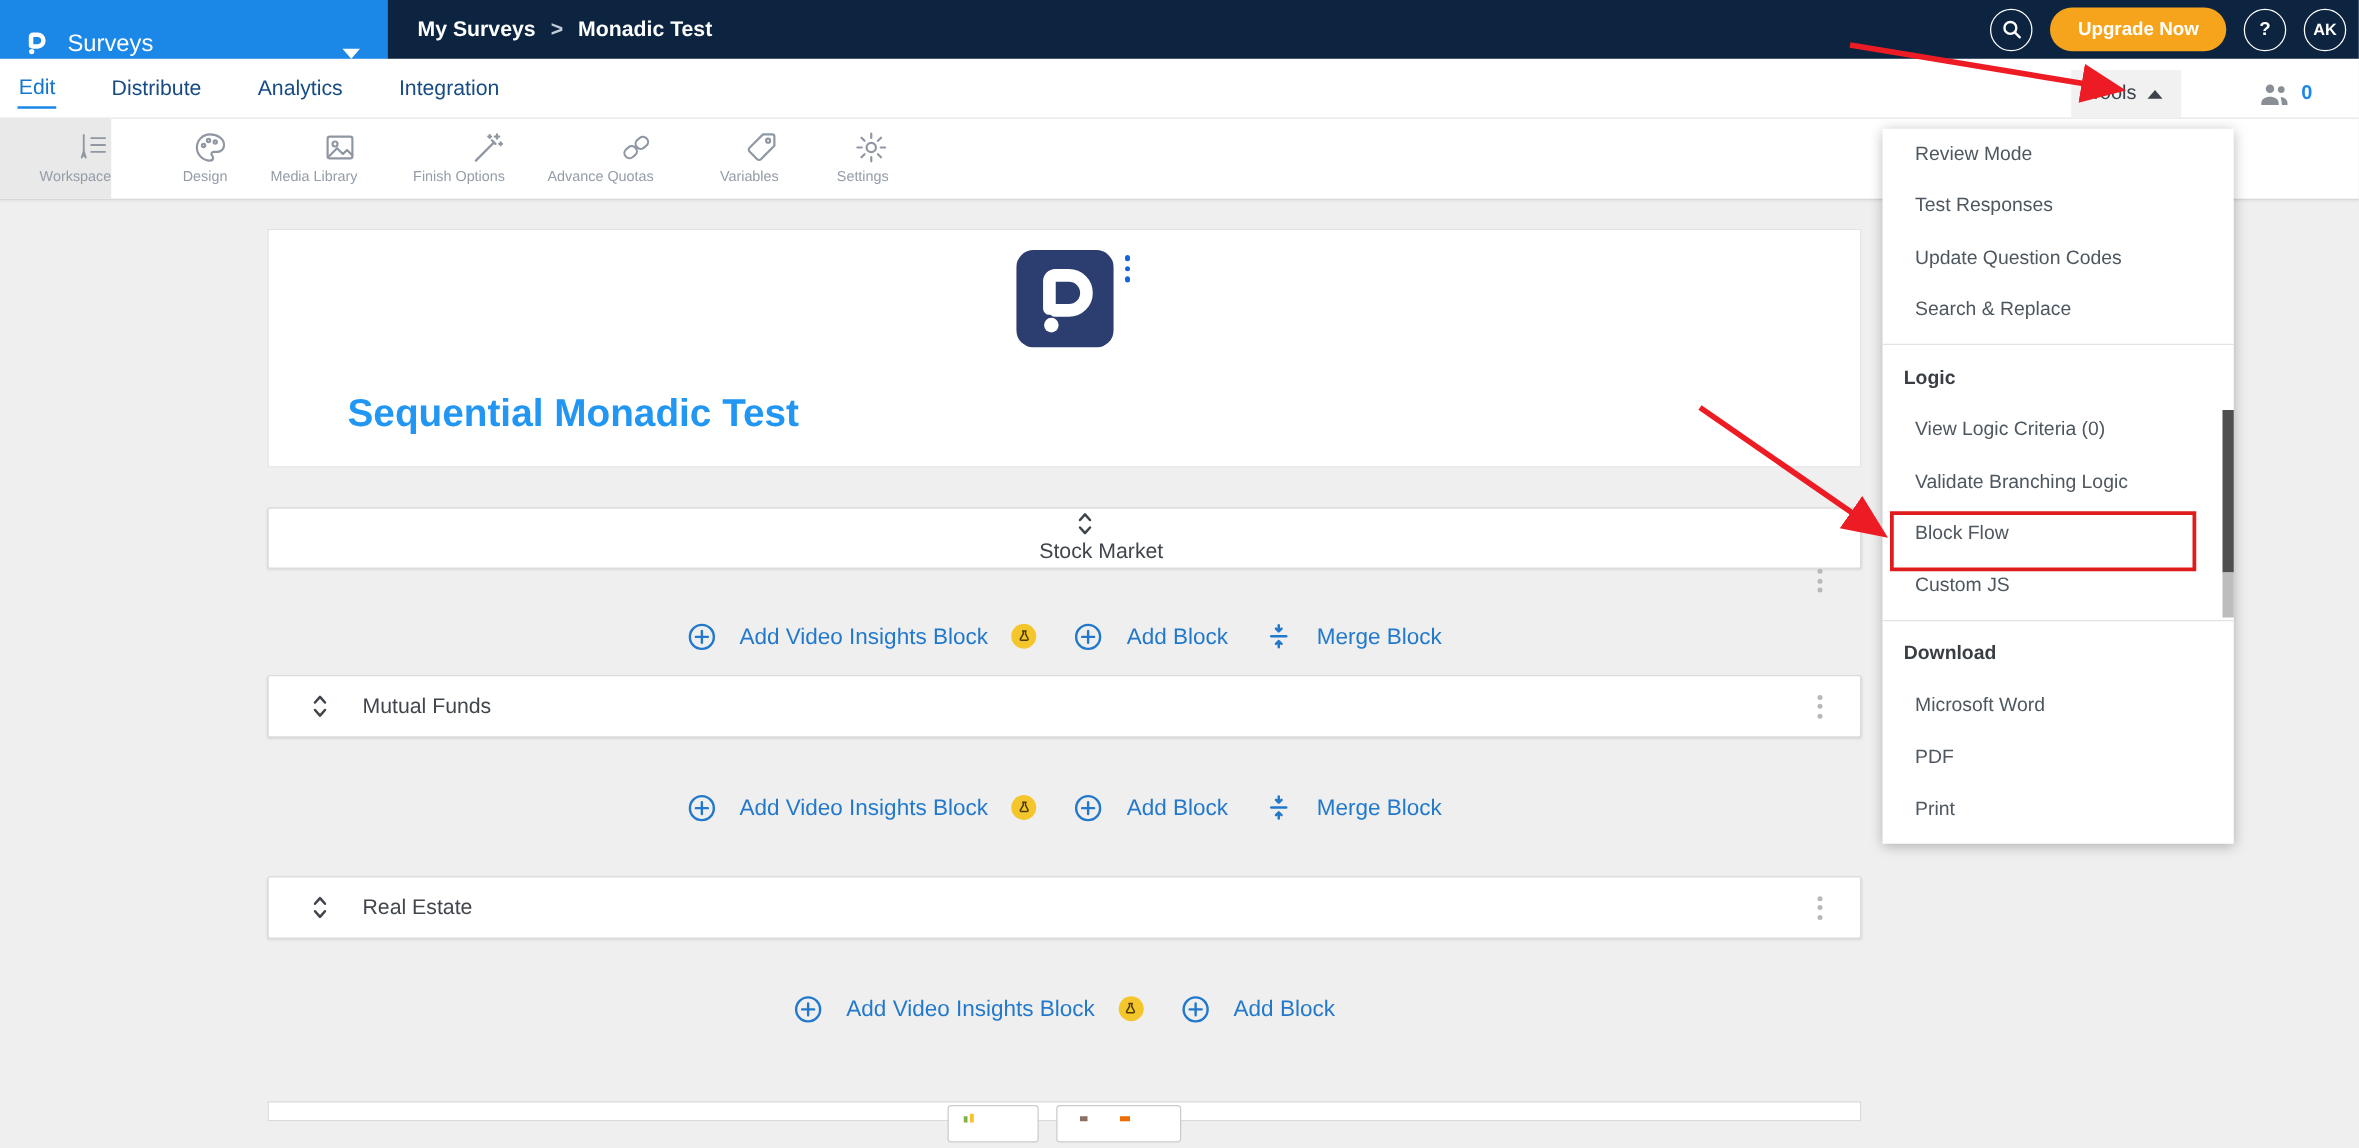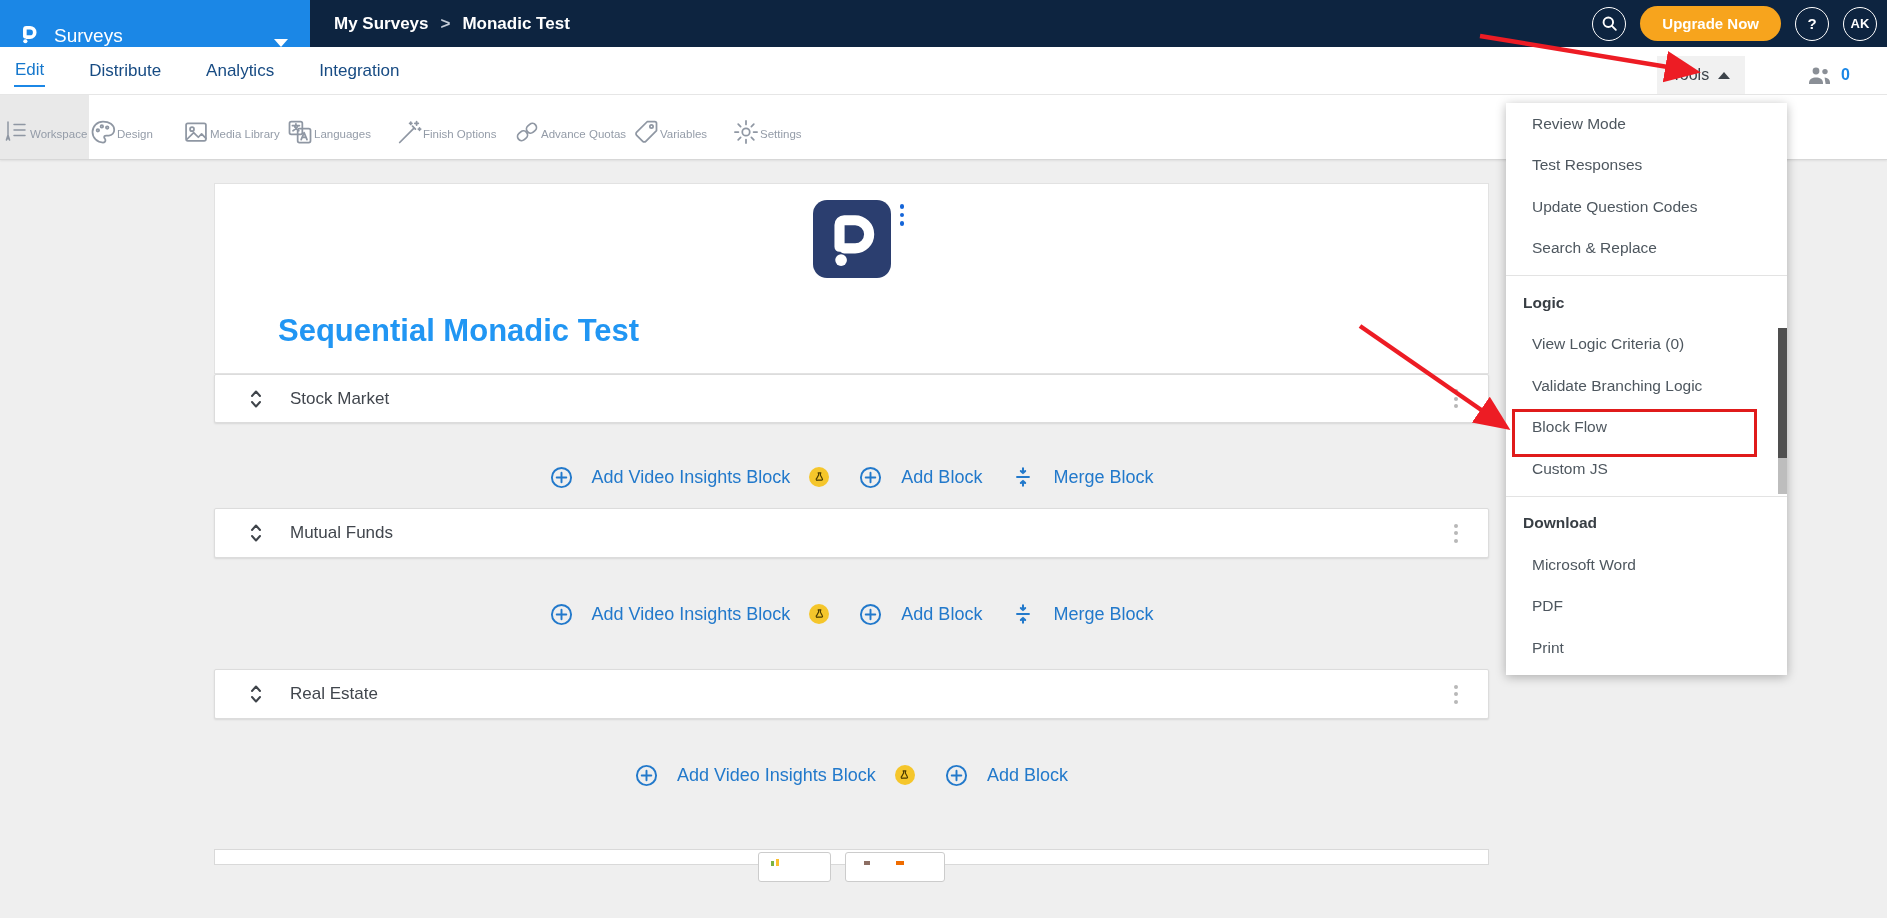--- a/index.html
+++ b/index.html
@@ -36,21 +36,21 @@
     cursor:pointer; }
   .caret-up { width:0; height:0; border-left:6px solid transparent; border-right:6px solid transparent;
     border-bottom:7px solid #3c434a; }
   .collab { position:absolute; left:1806px; top:9px; height:38px; display:flex; align-items:center;
     gap:9px; cursor:pointer; }
   .collab .count { color:#1b87e6; font-size:16px; font-weight:600; }
 
   
   .toolbar { position:absolute; left:0; top:95px; width:1887px; height:65px; background:#fff;
     border-bottom:1px solid #d7d7d7; box-shadow:0 1px 2px rgba(0,0,0,.07); display:flex; z-index:1; }
-  .tool-item { display:flex; flex-direction:row; align-items:center; justify-content:flex-start;
+  .tool-item { display:flex; flex-direction:column; align-items:flex-end; justify-content:flex-start;
     padding-top:9px; cursor:pointer; }
   .tool-item .lbl { font-size:11.5px; color:#949ca8; margin-top:4px; white-space:nowrap; }
   .tool-item.active { background:#e9e9e9; }
   .ti-0{width:89px}.ti-1{width:93px}.ti-2{width:104px}.ti-3{width:109px}
   .ti-4{width:118px}.ti-5{width:119px}.ti-6{width:100px}.ti-7{width:88px}
   .tool-ic { stroke:#8f97a3; fill:none; stroke-width:1.5; stroke-linecap:round; stroke-linejoin:round; }
 
   .randomize { position:absolute; left:1483px; top:112px; cursor:pointer; }
   .pencil-btn { position:absolute; left:1793px; top:107px; width:34px; height:36px; background:#f2f2f2;
     border-radius:4px; display:flex; align-items:center; justify-content:center; cursor:pointer; }
@@ -62,21 +62,21 @@
   .title-card { position:relative; height:191px; background:#fff; border:1px solid #e2e2e2; }
   .plogo { position:absolute; left:50%; transform:translateX(-50%); top:16px; width:78px; height:78px; }
   .title-kebab { position:absolute; left:calc(50% + 48px); top:20px; display:flex;
     flex-direction:column; gap:4px; cursor:pointer; }
   .title-kebab i { width:4.5px; height:4.5px; border-radius:50%; background:#1565d8; }
   .survey-title { position:absolute; left:63px; bottom:24px; font-size:31px; font-weight:600;
     color:#2196f3; cursor:text; }
 
   .block-row { height:50px; background:#fff; border:1px solid #dcdcdc; border-radius:2px;
     box-shadow:0 1px 2px rgba(0,0,0,.10); display:flex; align-items:center; padding-left:33px; }
-  .b1 { height:49px; }
+  .b1 { margin-top:32px; height:49px;flex-direction:column; }
   .b2 { margin-top:18px; }
   .b3 { margin-top:42px; }
   .drag-handle { cursor:grab; display:flex; }
   .block-label { margin-left:26px; font-size:17px; color:#41464d; }
   .kebab { margin-left:auto; margin-right:26px; display:flex; flex-direction:column; gap:3.5px;
     cursor:pointer; padding:4px; }
   .kebab i { width:4px; height:4px; border-radius:50%; background:#b8b8b8; }
 
   .add-row { height:26px; display:flex; align-items:center; justify-content:center; gap:30px; }
   .ar1 { margin-top:41px; }
@@ -185,29 +185,20 @@
     <span class="lbl">Design</span>
   </div>
   <div class="tool-item ti-2">
     <svg class="tool-ic" width="28" height="28" viewBox="0 0 24 24">
       <rect x="3.5" y="4.5" width="17" height="15" rx="1.5"></rect>
       <circle cx="8.6" cy="9.6" r="1.7"></circle>
         <path d="M4.5 18l5.5-5.5 4 4 2.8-2.8 3.7 3.7"></path>
     </svg>
     <span class="lbl">Media Library</span>
   </div>
-  <div class="tool-item ti-3">
-    <svg class="tool-ic" width="28" height="28" viewBox="0 0 24 24">
-      <rect x="3" y="3" width="11" height="11" rx="1.5"></rect>
-      <path d="M5.5 6.5h6M8.5 5v1.5M6 11c2-1.2 4-3 4.5-4.5M11 11C9.5 10 8 8.5 7.5 7.5"></path>
-      <rect x="10" y="9" width="11" height="12" rx="1.5"></rect>
-      <path d="M13 18.5l2.5-6 2.5 6M13.8 16.7h3.4"></path>
-    </svg>
-    <span class="lbl">Languages</span>
-  </div>
   <div class="tool-item ti-4">
     <svg class="tool-ic" width="28" height="28" viewBox="0 0 24 24">
       <path d="M4 21L16.5 8.5M15 7l2.5 2.5"></path>
       <path d="M18.5 3v3M17 4.5h3M21 8.5v2M20 9.5h2M13.5 3.5v2M12.5 4.5h2"></path>
     </svg>
     <span class="lbl">Finish Options</span>
   </div>
   <div class="tool-item ti-5">
     <svg class="tool-ic" width="28" height="28" viewBox="0 0 24 24">
       <g transform="rotate(-40 12 12)">

